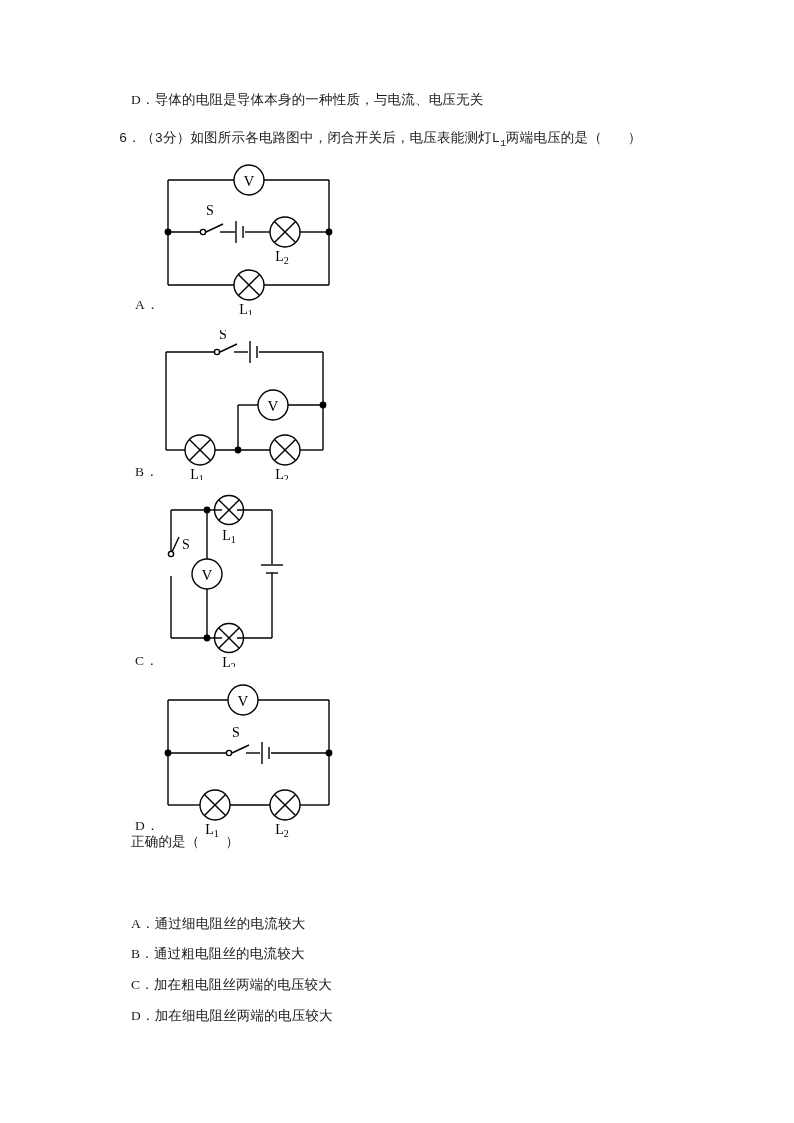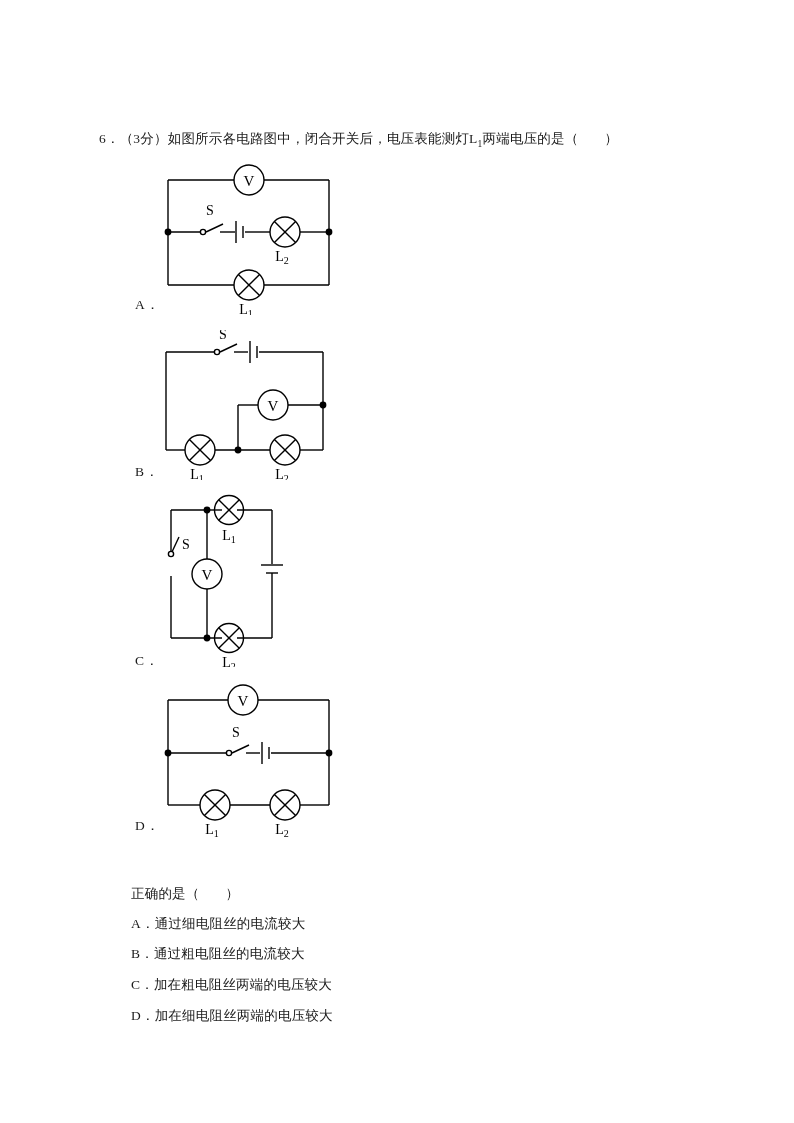--- a/index.html
+++ b/index.html
@@ -46,22 +46,23 @@
   }
   .cn-text {
     font-family: "Liberation Serif", "DejaVu Serif", serif;
   }
 </style>
 </head>
 <body>
 
 <div class="page">
 
-
-  <div class="qline" style="left:99px; top:129px;"><span>6．</span><span>（3分）</span><span>如图所示各电路图中，闭合开关后，电压表能测灯L</span><span class="sub">1</span><span>两端电压的是（</span><span style="display:inline-block;width:26px;"></span><span>）</span></div>
+  <div class="qline" style="left:131px; top:90px;">D．导体的电阻是导体本身的一种性质，与电流、电压无关</div>
+
+  <div class="qline" style="left:119px; top:129px;font-family:Liberation Mono, monospace;"><span>6．</span><span>（3分）</span><span>如图所示各电路图中，闭合开关后，电压表能测灯L</span><span class="sub">1</span><span>两端电压的是（</span><span style="display:inline-block;width:26px;"></span><span>）</span></div>
 
   <div class="opt-letter" style="left:135px; top:296px;">A．</div>
 
   <div class="circuit" style="left:150px; top:160px;">
     <svg width="230" height="155" viewBox="0 0 230 155" xmlns="http://www.w3.org/2000/svg">
       <g stroke="#000" stroke-width="1.4" fill="none">
 
         <line x1="18" y1="20" x2="18" y2="125"></line>
 
         <line x1="179" y1="20" x2="179" y2="125"></line>
@@ -221,20 +222,20 @@
       <circle cx="18" cy="71" r="3.4" fill="#000"></circle>
       <circle cx="179" cy="71" r="3.4" fill="#000"></circle>
       <text class="cn-text" x="93" y="23.5" font-size="15" text-anchor="middle" fill="#000">V</text>
       <text class="cn-text" x="86" y="55" font-size="14" text-anchor="middle" fill="#000">S</text>
       <text class="cn-text" x="62" y="152" font-size="14" text-anchor="middle" fill="#000">L<tspan font-size="10" dy="3">1</tspan></text>
       <text class="cn-text" x="132" y="152" font-size="14" text-anchor="middle" fill="#000">L<tspan font-size="10" dy="3">2</tspan></text>
     </svg>
   </div>
 
 
-  <div class="qline" style="left:131px; top:884px;text-align:center;"><span>正确的是（</span><span style="display:inline-block;width:26px;"></span><span>）</span></div>
+  <div class="qline" style="left:131px; top:832px;text-align:center;"><span>正确的是（</span><span style="display:inline-block;width:26px;"></span><span>）</span></div>
 
   <div class="qline" style="left:131px; top:914px;">A．通过细电阻丝的电流较大</div>
   <div class="qline" style="left:131px; top:944px;">B．通过粗电阻丝的电流较大</div>
   <div class="qline" style="left:131px; top:975px;">C．加在粗电阻丝两端的电压较大</div>
   <div class="qline" style="left:131px; top:1006px;">D．加在细电阻丝两端的电压较大</div>
 
 </div>
 
 </body></html>

